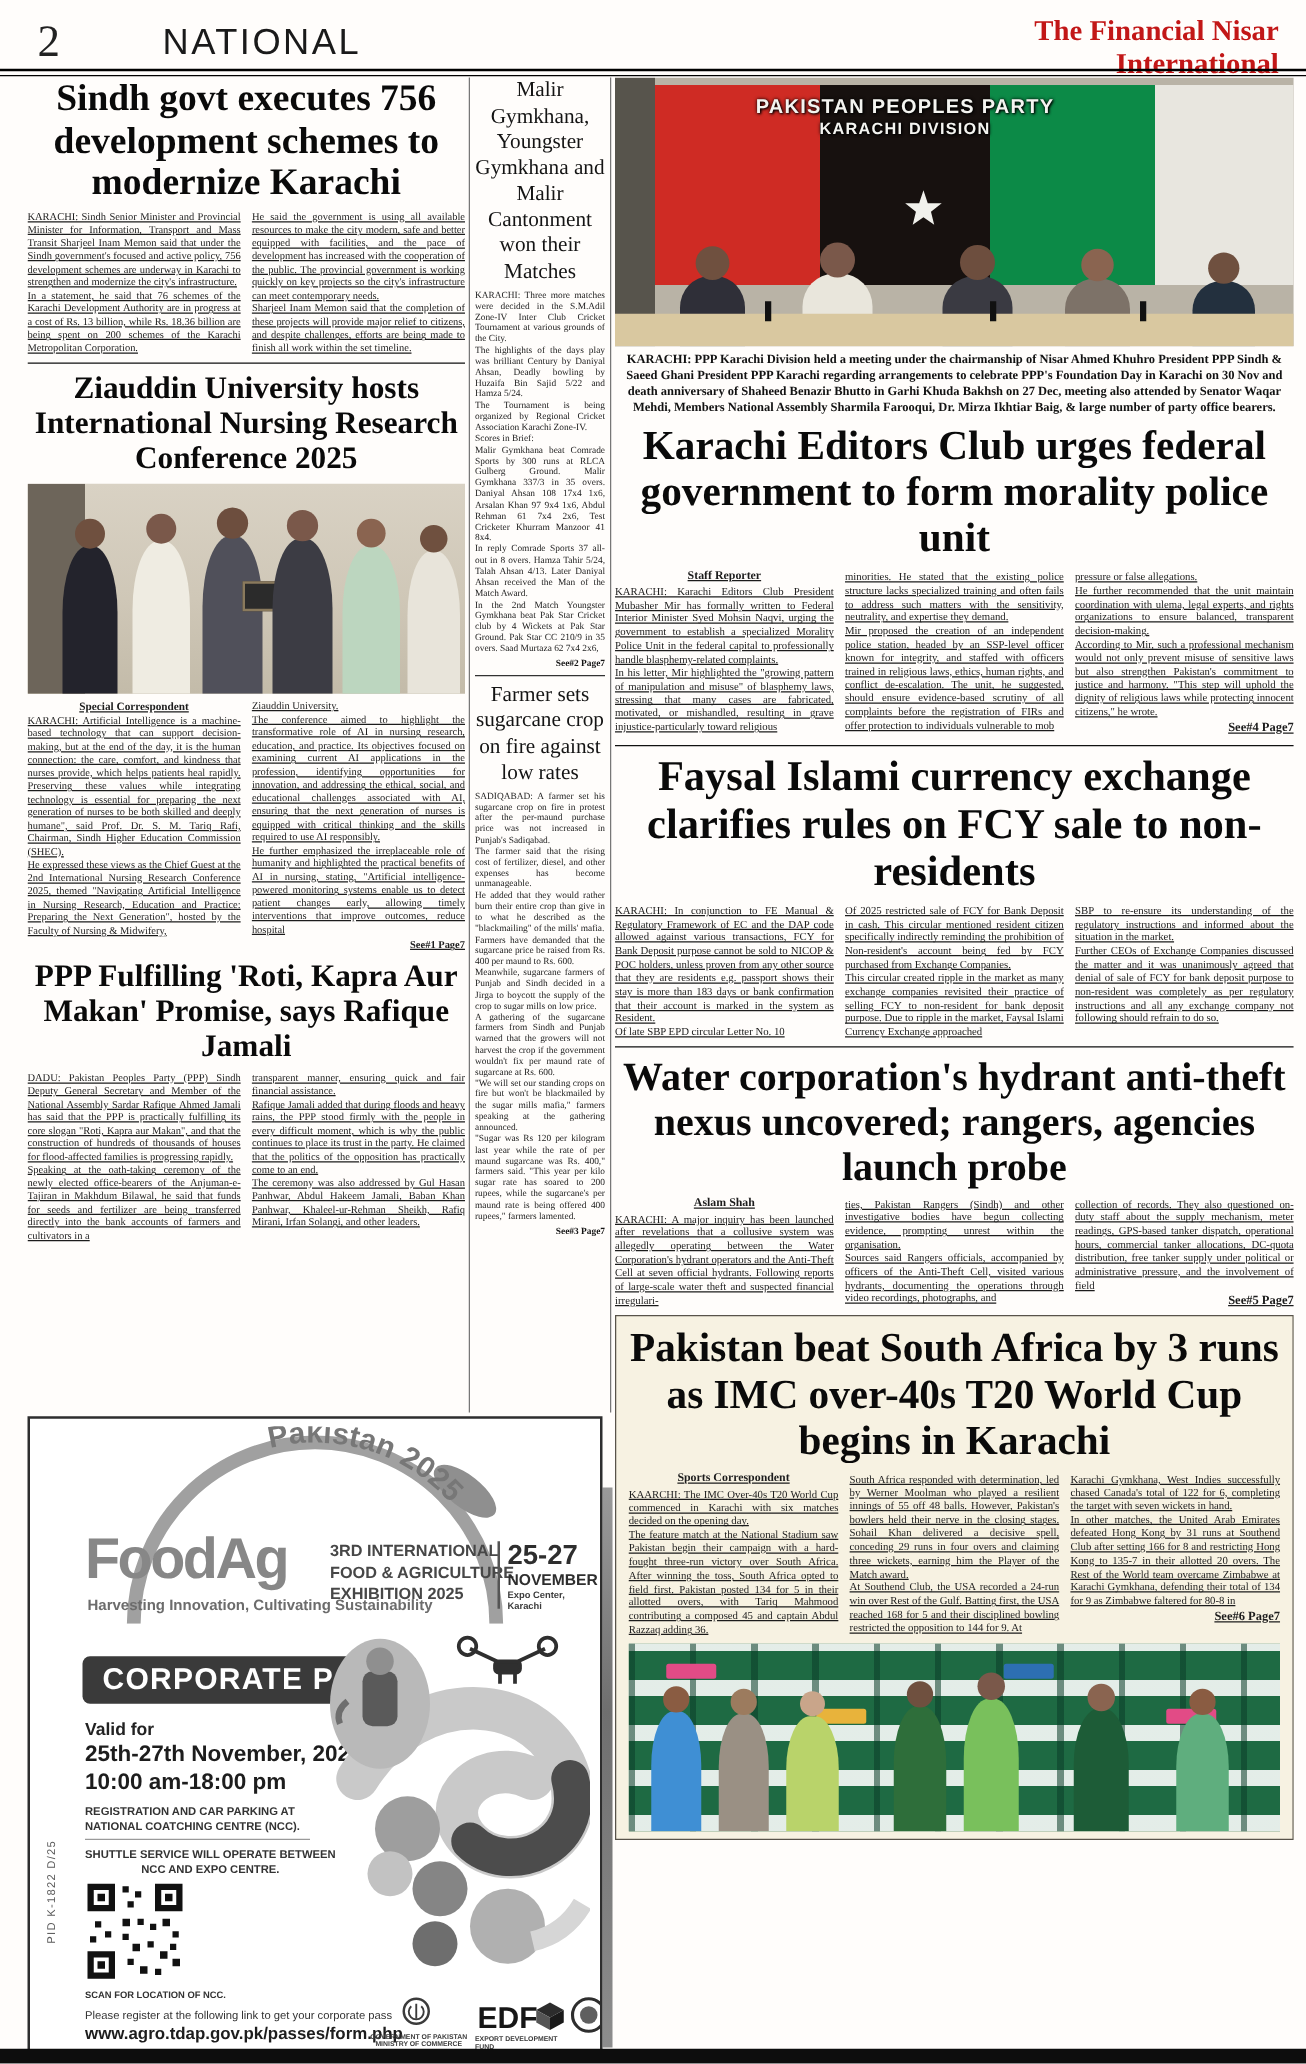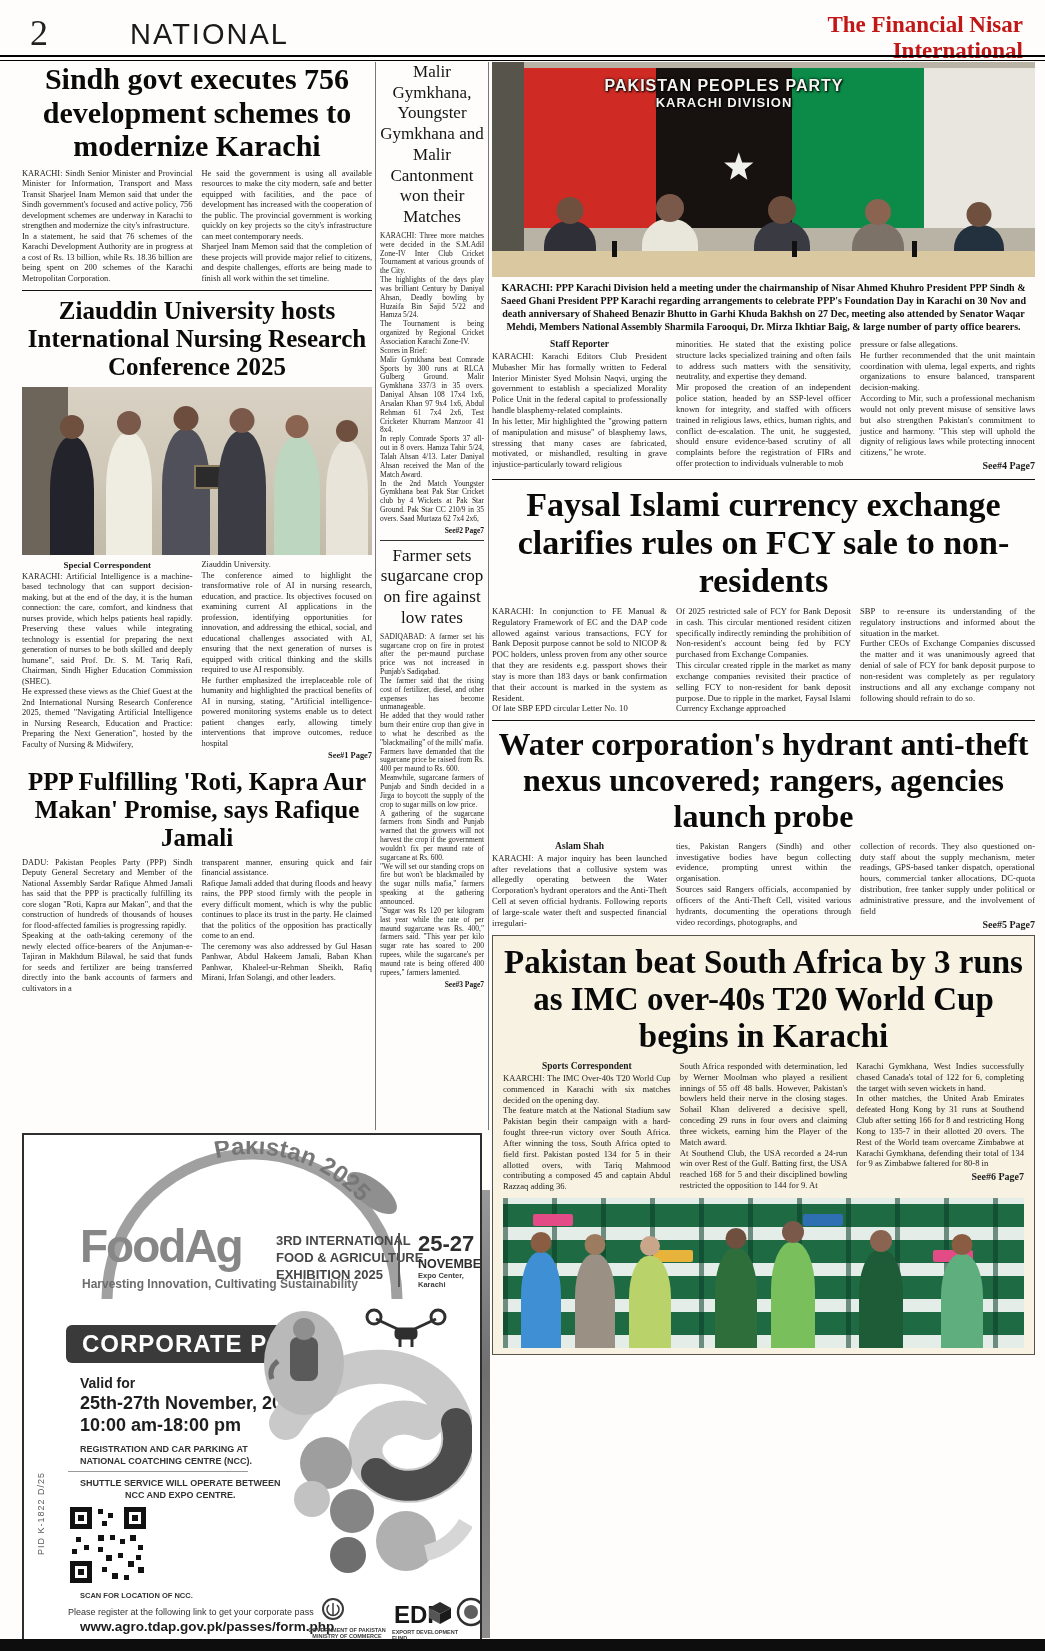--- a/index.html
+++ b/index.html
@@ -2,21 +2,21 @@
 <html><head>
 <meta charset="utf-8">
 <style>
   html,body{margin:0;padding:0;background:#e9e9e9;}
   .page{position:relative;width:1045px;height:1651px;background:#fffdfb;overflow:hidden;
         font-family:"Liberation Serif",serif;color:#121212;margin:0 auto;}
   .abs{position:absolute;}
   .hl{font-family:"Liberation Serif",serif;font-weight:bold;text-align:center;margin:0 0 6px 0;color:#0a0a0a;line-height:1.12;}
   .hl-light{font-family:"Liberation Serif",serif;font-weight:normal;text-align:center;margin:0 0 4px 0;color:#141414;line-height:1.22;}
   .cols{display:flex;gap:9px;}
-  .col{flex:1;text-align:justify;color:#1c1c1c;}
+  .col{flex:1;text-align:justify;color:#1c1c1c;text-decoration:underline;}
   .prelines{white-space:pre-line;}
   .see{text-align:right;font-weight:bold;margin-top:2px;}
   .byline{text-align:center;font-weight:bold;}
   .xrule{border:none;border-top:1.5px solid #111;margin:6px 0;}
   .thinrule{border:none;border-top:1px solid #333;margin:5px 0;}
   
   .pagenum{font-size:36px;font-family:"Liberation Serif",serif;color:#222;}
   .sectiontitle{font-size:29px;font-family:"Liberation Sans",sans-serif;letter-spacing:2px;color:#1a1a1a;}
   .masthead{font-size:23px;font-weight:bold;font-family:"Liberation Serif",serif;color:#c21717;text-align:right;}
   .dateline{font-size:10.5px;font-weight:bold;font-family:"Liberation Sans",sans-serif;text-align:center;
@@ -41,21 +41,21 @@
   .wall{background-color:#1e6a43;
     background-image:
       repeating-linear-gradient(90deg, rgba(10,60,40,.55) 0 5px, rgba(10,60,40,0) 5px 49px),
       repeating-linear-gradient(0deg, rgba(255,255,255,.88) 0 13px, rgba(255,255,255,0) 13px 36px);}
   .chip{position:absolute;border-radius:2px;}
   
   .cricketbox{background:#f7f2e2;border:1px solid #58534a;padding:8px 10px 6px 10px;margin-top:4px;}
   
   .ad{position:absolute;left:22px;top:1133px;width:456px;height:512px;background:#ffffff;
       border:2px solid #2e2e2e;overflow:hidden;font-family:"Liberation Sans",sans-serif;color:#3c3c3c;}
-  .ad .big{font-weight:bold;margin-left:12px;}
+  .ad .big{font-weight:bold;}
   .passbadge{background:#3a3a3a;color:#fff;font-weight:bold;font-size:24px;letter-spacing:1px;
              padding:5px 16px;border-radius:6px;display:inline-block;}
   .vertpid{transform:rotate(-90deg);transform-origin:left top;font-size:9px;color:#5b5b5b;letter-spacing:1px;}
   .bottombar{position:absolute;left:0;top:1639px;width:1045px;height:12px;background:#0d0d0d;}
   .vrule{position:absolute;top:62px;width:1px;height:1068px;background:#777;}
 </style>
 </head>
 <body>
 
 <div class="page">
@@ -194,20 +194,21 @@
           <div class="head" style="top:-23px;width:25px;height:25px;background:#6f503f;"></div>
         </div>
       <div class="abs" style="left:0;bottom:0;width:543px;height:26px;background:#d9c8a0;"></div>
       <div class="abs" style="left:120px;bottom:20px;width:5px;height:16px;background:#111;"></div>
       <div class="abs" style="left:300px;bottom:20px;width:5px;height:16px;background:#111;"></div>
       <div class="abs" style="left:420px;bottom:20px;width:5px;height:16px;background:#111;"></div>
     </div>
     <div class="caption">KARACHI: PPP Karachi Division held a meeting under the chairmanship of Nisar Ahmed Khuhro President PPP Sindh &amp; Saeed Ghani President PPP Karachi regarding arrangements to celebrate PPP's Foundation Day in Karachi on 30 Nov and death anniversary of Shaheed Benazir Bhutto in Garhi Khuda Bakhsh on 27 Dec, meeting also attended by Senator Waqar Mehdi, Members National Assembly Sharmila Farooqui, Dr. Mirza Ikhtiar Baig, &amp; large number of party office bearers.</div>
 
     <section>
+      <h2 class="hl" style="font-size:33px;">Karachi Editors Club urges federal government to form morality police unit</h2>
       <div class="cols">
         <div class="col">
           <div class="byline">Staff Reporter</div>
           <span class="prelines">KARACHI: Karachi Editors Club President Mubasher Mir has formally written to Federal Interior Minister Syed Mohsin Naqvi, urging the government to establish a specialized Morality Police Unit in the federal capital to professionally handle blasphemy-related complaints.
 In his letter, Mir highlighted the "growing pattern of manipulation and misuse" of blasphemy laws, stressing that many cases are fabricated, motivated, or mishandled, resulting in grave injustice-particularly toward religious</span>
         </div>
         <div class="col"><span class="prelines">minorities. He stated that the existing police structure lacks specialized training and often fails to address such matters with the sensitivity, neutrality, and expertise they demand.
 Mir proposed the creation of an independent police station, headed by an SSP-level officer known for integrity, and staffed with officers trained in religious laws, ethics, human rights, and conflict de-escalation. The unit, he suggested, should ensure evidence-based scrutiny of all complaints before the registration of FIRs and offer protection to individuals vulnerable to mob</span></div>
         <div class="col">
           <span class="prelines">pressure or false allegations.

